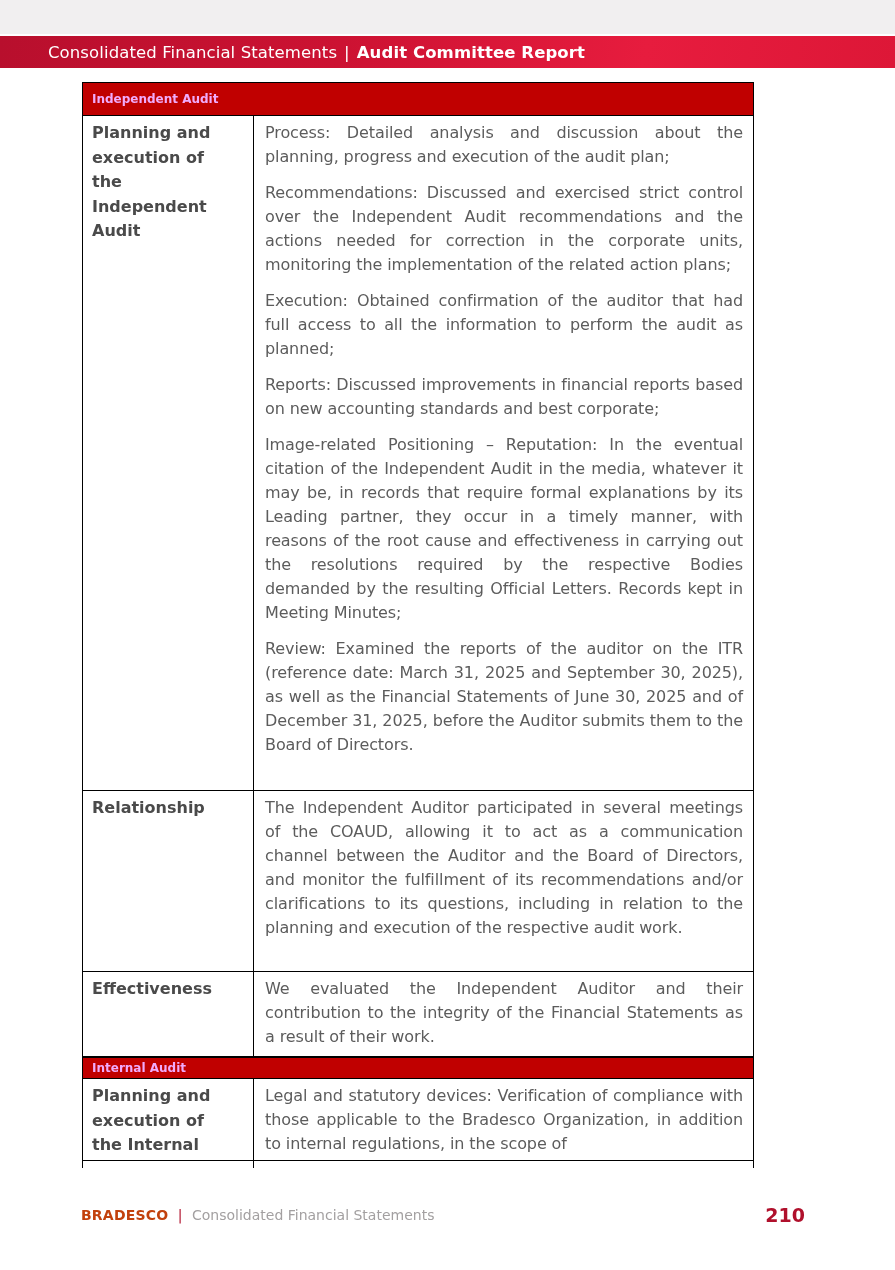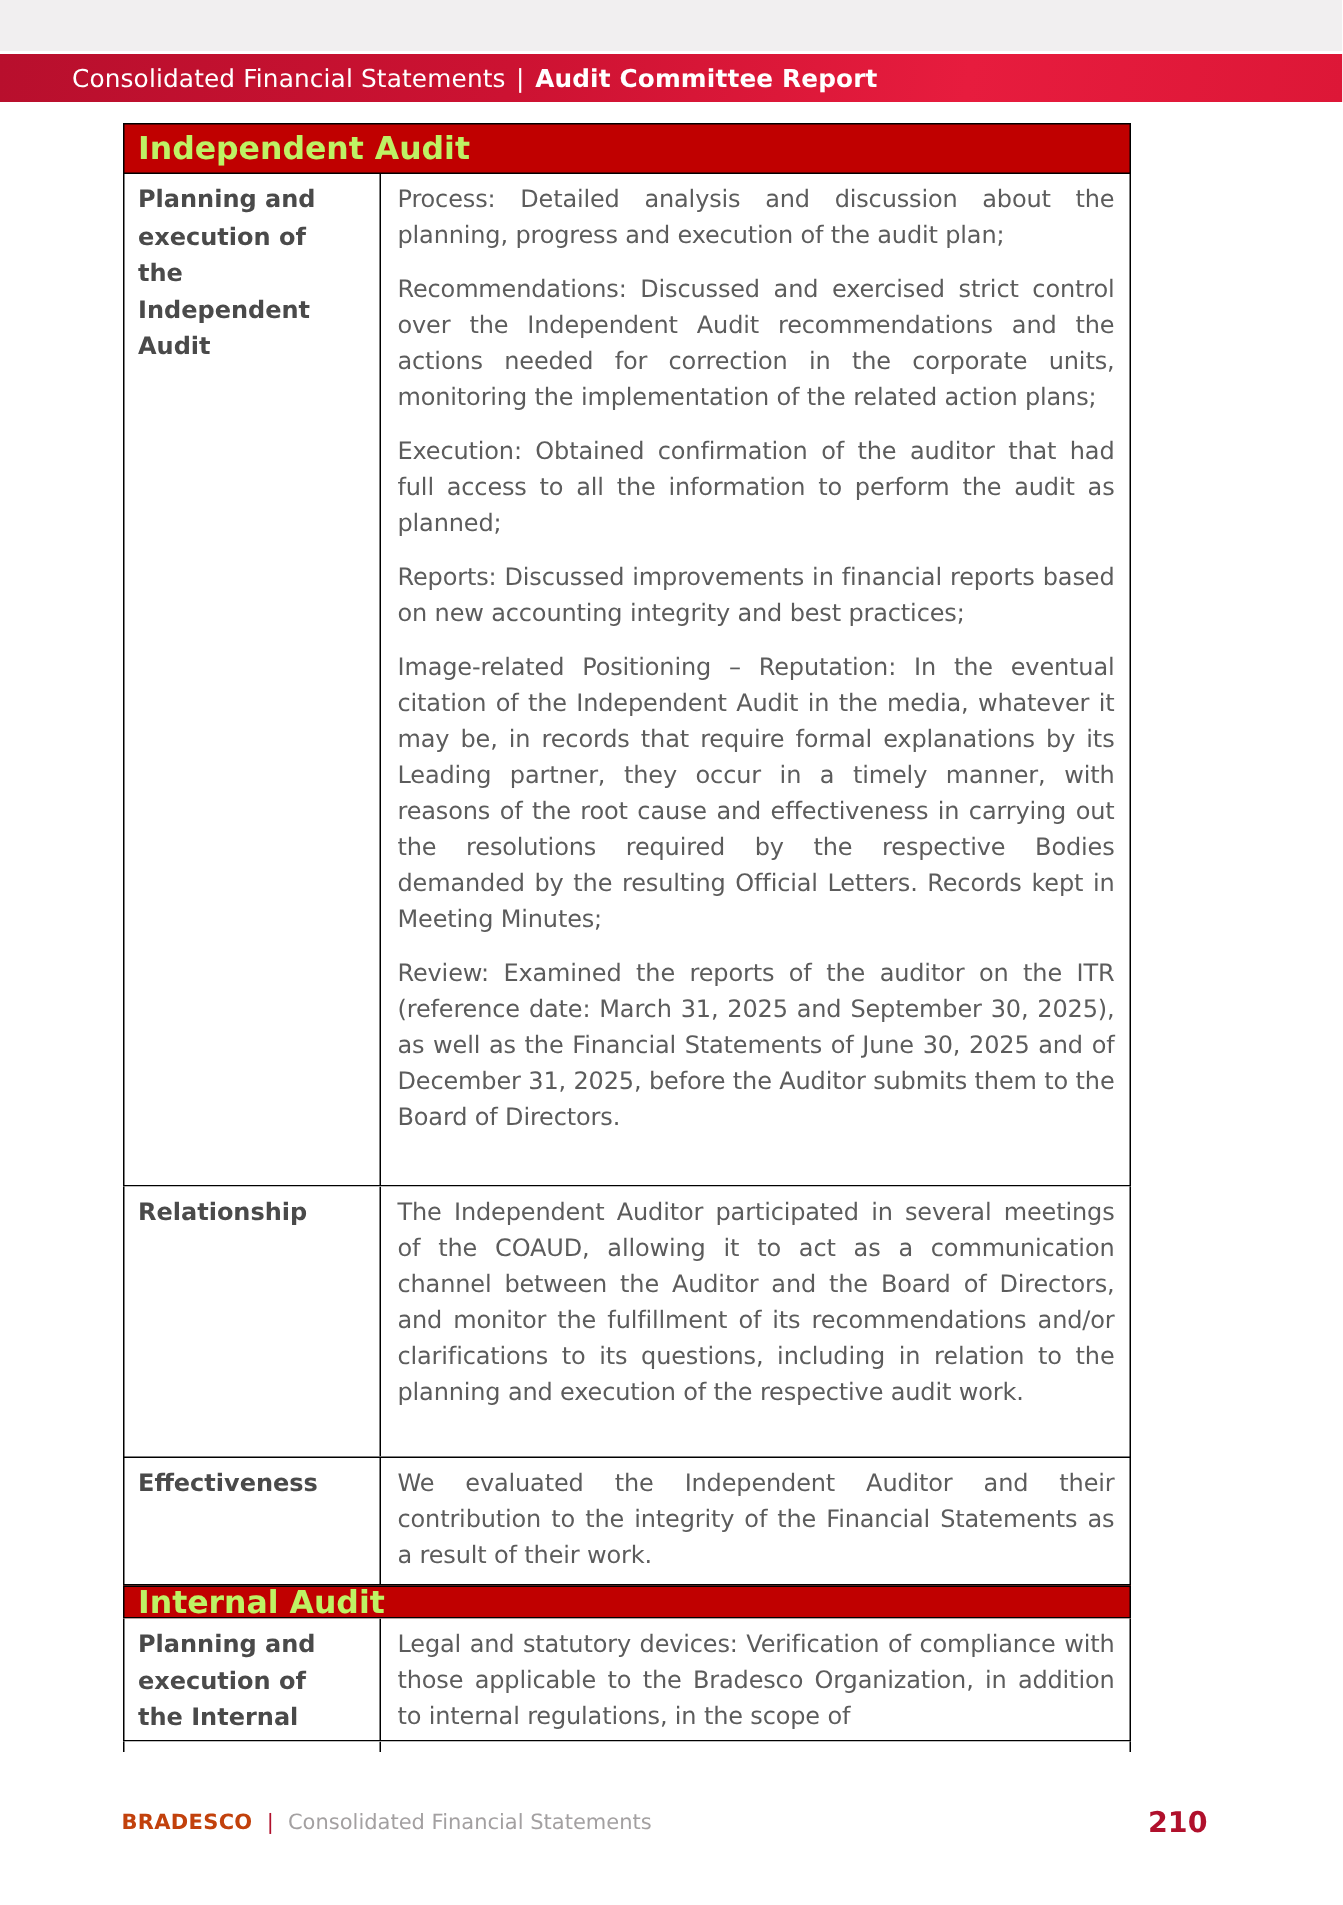--- a/index.html
+++ b/index.html
@@ -20,21 +20,21 @@
   }
   .banner .sep { margin:0 7px; font-weight:400; }
   .banner .bold { font-weight:bold; }
   
   .audit-table {
     position:absolute; top:82px; left:82px; width:672px;
     overflow:hidden;
   }
   .sec-header {
     height:34px; background:#c00000; border:1px solid #000;
-    color:#bef264; font-weight:bold; font-size:21px;
+    color:#f0abfc; font-weight:bold; font-size:12px;
     display:flex; align-items:center; padding-left:9px;
   }
   .sec-header.tall { height:22px; }
   .t-row {
     display:flex; border:1px solid #000; border-top:none;
     background:#ffffff; overflow:hidden;
   }
   .t-row .lbl {
     width:171px; flex:0 0 171px; border-right:1px solid #000;
     padding:5px 24px 0 9px;
@@ -84,21 +84,21 @@
     <div class="sec-header">
       <span>Independent Audit</span>
     </div>
 
     <div class="t-row row-1">
       <div class="lbl">Planning and execution of the Independent Audit</div>
       <div class="val">
         <p>Process: Detailed analysis and discussion about the planning, progress and execution of the audit plan;</p>
         <p>Recommendations: Discussed and exercised strict control over the Independent Audit recommendations and the actions needed for correction in the corporate units, monitoring the implementation of the related action plans;</p>
         <p>Execution: Obtained confirmation of the auditor that had full access to all the information to perform the audit as planned;</p>
-        <p>Reports: Discussed improvements in financial reports based on new accounting integrity and best practices;</p>
+        <p>Reports: Discussed improvements in financial reports based on new accounting standards and best corporate;</p>
         <p>Image-related Positioning – Reputation: In the eventual citation of the Independent Audit in the media, whatever it may be, in records that require formal explanations by its Leading partner, they occur in a timely manner, with reasons of the root cause and effectiveness in carrying out the resolutions required by the respective Bodies demanded by the resulting Official Letters. Records kept in Meeting Minutes;</p>
         <p>Review: Examined the reports of the auditor on the ITR (reference date: March 31, 2025 and September 30, 2025), as well as the Financial Statements of June 30, 2025 and of December 31, 2025, before the Auditor submits them to the Board of Directors.</p>
       </div>
     </div>
 
     <div class="t-row row-2">
       <div class="lbl">Relationship</div>
       <div class="val">
         <p>The Independent Auditor participated in several meetings of the COAUD, allowing it to act as a communication channel between the Auditor and the Board of Directors, and monitor the fulfillment of its recommendations and/or clarifications to its questions, including in relation to the planning and execution of the respective audit work.</p>
       </div>

